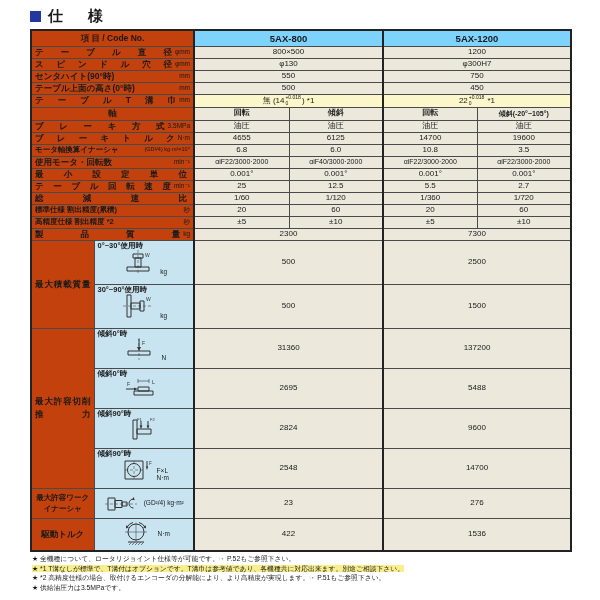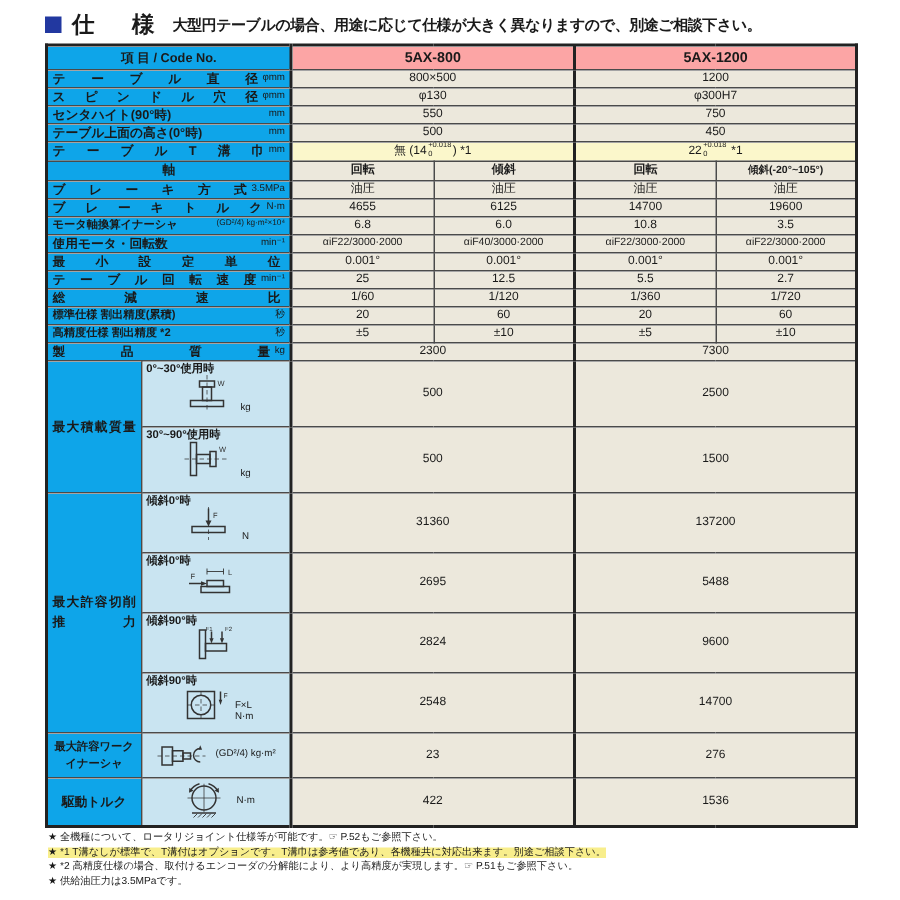--- a/index.html
+++ b/index.html
@@ -8,29 +8,29 @@
 
   
   .titlebar{position:absolute;left:30px;top:7px;display:flex;align-items:center;gap:7px;}
   .sq{width:11px;height:11px;background:#2238a0;flex:0 0 auto;}
   .ttl{font-size:15px;font-weight:bold;letter-spacing:5px;white-space:nowrap;}
   .notice{font-size:10px;font-weight:bold;white-space:nowrap;letter-spacing:-0.3px;}
 
   
   table{position:absolute;left:30px;top:29px;width:541px;border-collapse:collapse;table-layout:fixed;border:2px solid #222;}
   td{border:1px solid #4a4a4a;padding:0 3px;font-size:8px;line-height:1.05;overflow:hidden;}
-  .lab{background:#0ea5e9;font-weight:bold;font-size:8.5px;}
+  .lab{background:#c2410c;font-weight:bold;font-size:8.5px;}
   .lab .lw{display:flex;justify-content:center;align-items:center;gap:3px;}
   .lab .lt{flex:1;text-align:justify;text-align-last:justify;white-space:nowrap;overflow:hidden;}
   .lab .lt.nj{text-align:left;text-align-last:left;}
   .un{font-size:6.5px;font-weight:normal;white-space:nowrap;flex:0 0 auto;}
   .val{background:#ece8dc;text-align:center;white-space:nowrap;}
   .ylw{background:#fbf7cb;}
   .ctr{text-align:center;}
-  .model{background:#fca5a5;text-align:center;font-weight:bold;font-size:9.5px;}
+  .model{background:#7dd3fc;text-align:center;font-weight:bold;font-size:9.5px;}
   .hd td{height:15px;}
   .std td{height:11px;}
   .ax td{height:12px;}
   .g44 td{height:43px;margin-top:18px;}
   .g40 td{height:39px;}
   .g29 td{height:29px;}
   .g31 td{height:31px;}
   .bL{border-left-width:2px;border-left-color:#222;}
   .grp{text-align:center;vertical-align:middle;line-height:1.5;}
   .grp .gt{text-align:justify;text-align-last:justify;display:block;}
@@ -53,21 +53,20 @@
   .foot .hl{background:#f8ee8c;}
 </style>
 </head>
 <body>
 
 <div class="page">
 
   <div class="titlebar">
     <span class="sq"></span>
     <span class="ttl">仕　様</span>
-    <span class="notice">大型円テーブルの場合、用途に応じて仕様が大きく異なりますので、別途ご相談下さい。</span>
   </div>
 
   <table>
     <colgroup>
       <col style="width:63px">
         <col style="width:100px">
       <col style="width:95px">
         <col style="width:94px">
       <col style="width:94px">
         <col style="width:94px">

